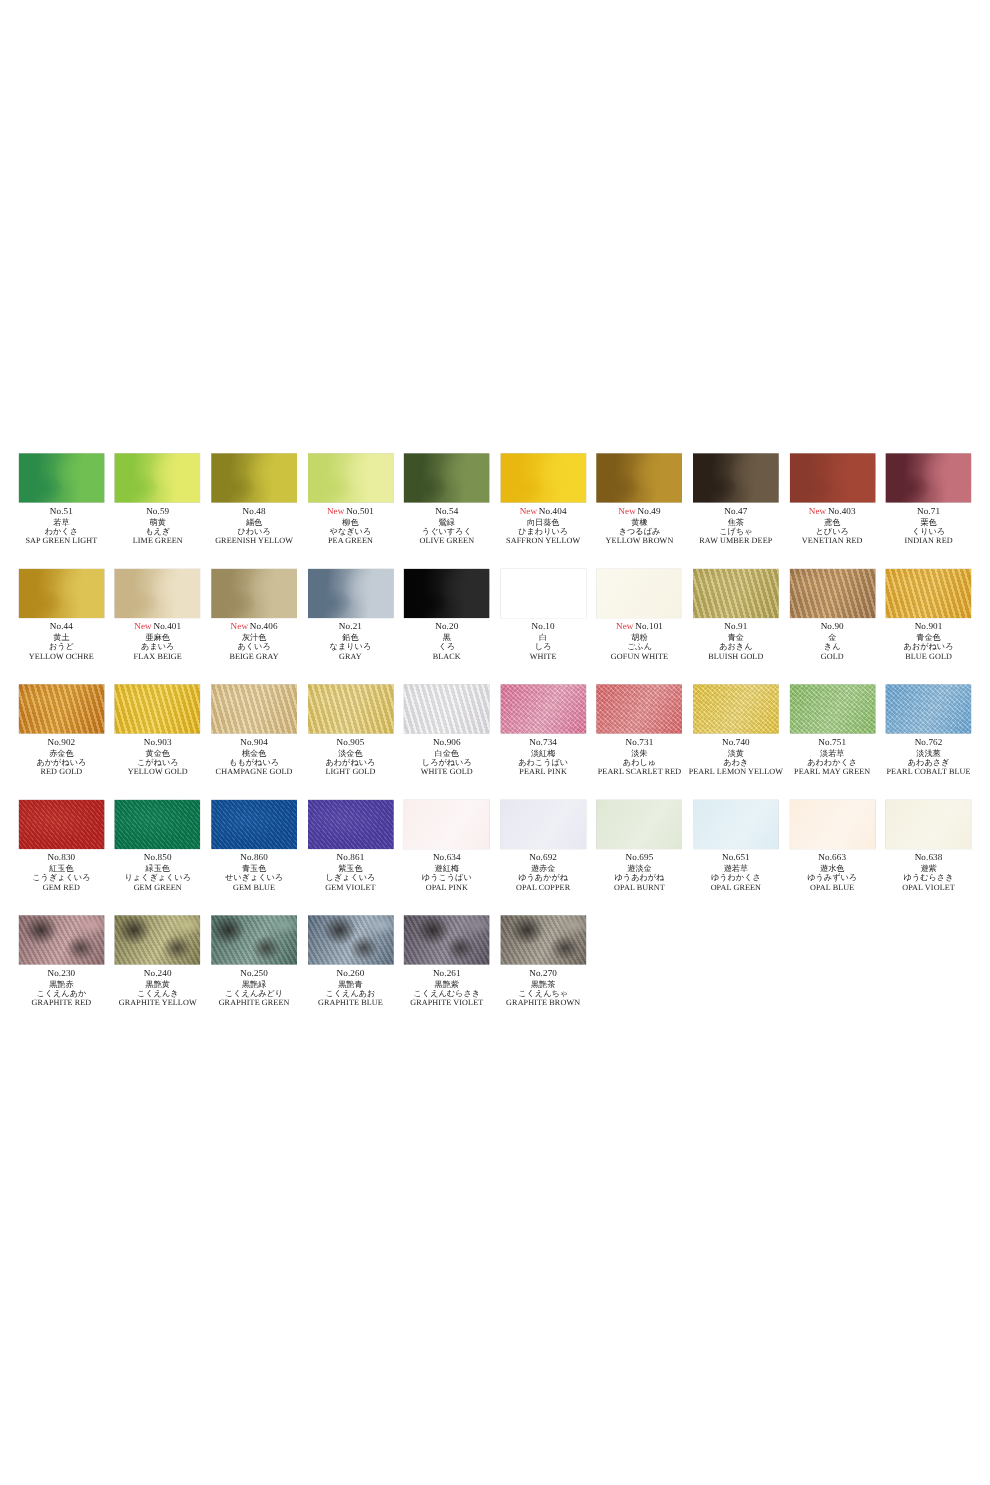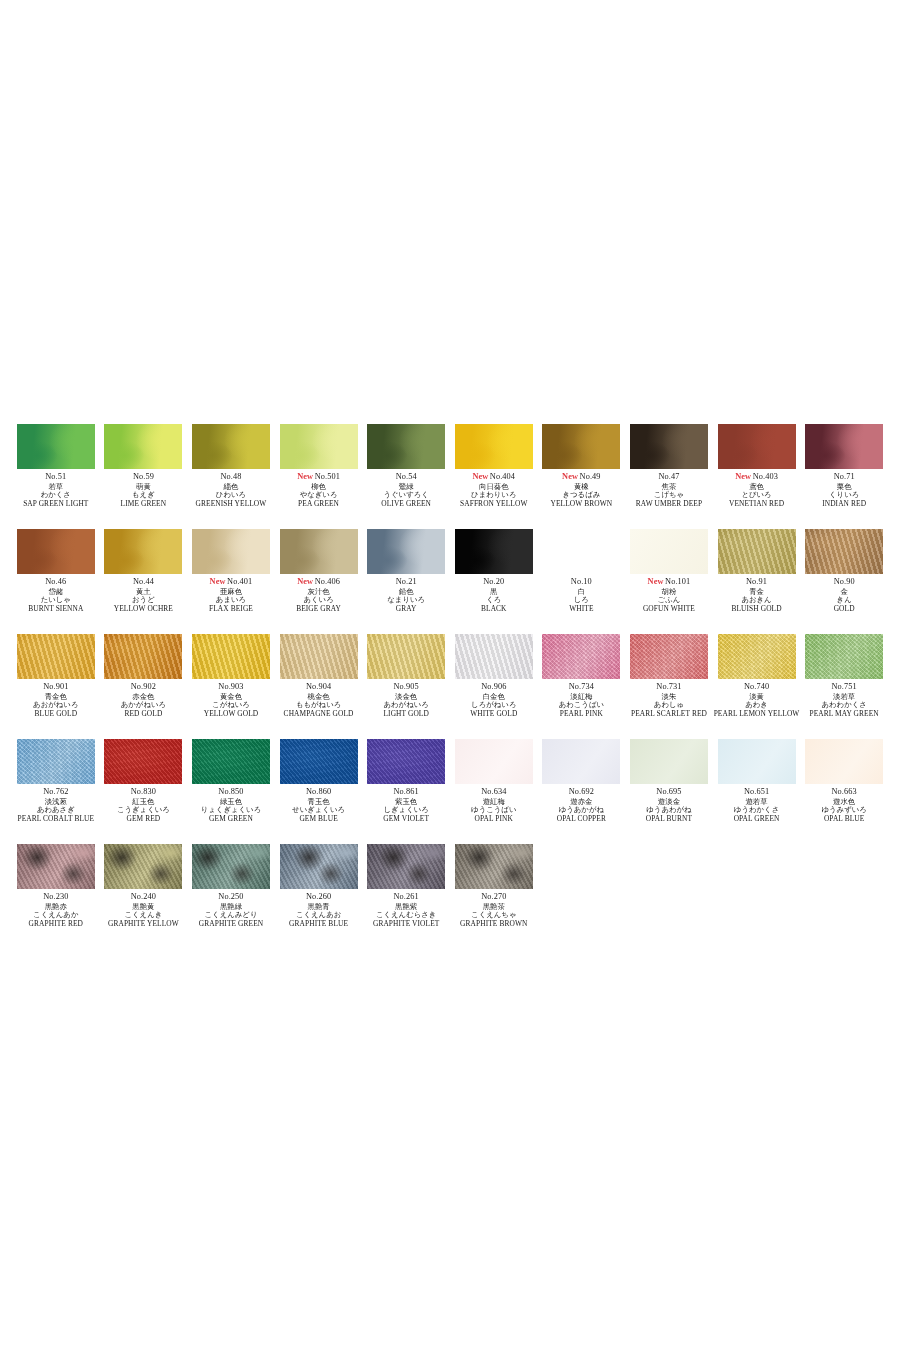--- a/index.html
+++ b/index.html
@@ -12,21 +12,21 @@
     position:relative;
   }
   #chart-sheet{
     position:absolute;
     left:0; top:0;
     width:900px; height:1350px;
   }
   #swatch-grid{
     position:absolute;
     left:12px;
-    top:424px;
+    top:412px;
     width:876px;
     display:grid;
     grid-template-columns:repeat(10, 87.6px);
     grid-auto-rows:105px;
     row-gap:0px;
     column-gap:0px;
   }
   .swatch-cell{
     width:87.6px;
     box-sizing:border-box;
@@ -56,21 +56,21 @@
     margin-top:4px;
   }
   .lbl-code{
     font-size:8.3px;
     letter-spacing:0.1px;
     white-space:nowrap;
     margin-bottom:1.5px;
   }
   .lbl-new{
     color:#e03a42;
-    font-weight:bold;
+    font-weight:normal;
     margin-right:1.5px;
   }
   .lbl-kanji{
     font-size:7.4px;
     white-space:nowrap;
     margin-bottom:1px;
     font-family:"DejaVu Sans", sans-serif;
   }
   .lbl-kana{
     font-size:7.4px;
@@ -194,31 +194,20 @@
         </div>
         <div class="labels">
           <div class="lbl-code"><span>No.71</span></div>
           <div class="lbl-kanji">栗色</div>
           <div class="lbl-kana">くりいろ</div>
           <div class="lbl-en">INDIAN RED</div>
         </div>
       </div>
       <div class="swatch-cell">
         <div class="swatch-chip">
-          <div class="chip-tex" style="background: radial-gradient(60% 80% at 78% 35%, rgb(179, 103, 58) 0%, transparent 62%), radial-gradient(45% 55% at 25% 70%, rgb(142, 74, 38) 0%, transparent 60%), linear-gradient(96deg, rgb(142, 74, 38) 0%, rgb(142, 74, 38) 22%, rgb(179, 103, 58) 72%, rgb(179, 103, 58) 100%);"></div>
-        </div>
-        <div class="labels">
-          <div class="lbl-code"><span>No.46</span></div>
-          <div class="lbl-kanji">岱赭</div>
-          <div class="lbl-kana">たいしゃ</div>
-          <div class="lbl-en">BURNT SIENNA</div>
-        </div>
-      </div>
-      <div class="swatch-cell">
-        <div class="swatch-chip">
           <div class="chip-tex" style="background: radial-gradient(60% 80% at 78% 35%, rgb(221, 194, 84) 0%, transparent 62%), radial-gradient(45% 55% at 25% 70%, rgb(181, 138, 28) 0%, transparent 60%), linear-gradient(96deg, rgb(181, 138, 28) 0%, rgb(181, 138, 28) 22%, rgb(221, 194, 84) 72%, rgb(221, 194, 84) 100%);"></div>
         </div>
         <div class="labels">
           <div class="lbl-code"><span>No.44</span></div>
           <div class="lbl-kanji">黄土</div>
           <div class="lbl-kana">おうど</div>
           <div class="lbl-en">YELLOW OCHRE</div>
         </div>
       </div>
       <div class="swatch-cell">
@@ -524,20 +513,31 @@
         </div>
         <div class="labels">
           <div class="lbl-code"><span>No.663</span></div>
           <div class="lbl-kanji">遊水色</div>
           <div class="lbl-kana">ゆうみずいろ</div>
           <div class="lbl-en">OPAL BLUE</div>
         </div>
       </div>
       <div class="swatch-cell">
         <div class="swatch-chip">
+          <div class="chip-tex" style="background: linear-gradient(125deg, rgb(243, 240, 224) 0%, rgb(248, 246, 234) 60%, rgb(243, 240, 224) 100%);"></div>
+        </div>
+        <div class="labels">
+          <div class="lbl-code"><span>No.638</span></div>
+          <div class="lbl-kanji">遊紫</div>
+          <div class="lbl-kana">ゆうむらさき</div>
+          <div class="lbl-en">OPAL VIOLET</div>
+        </div>
+      </div>
+      <div class="swatch-cell">
+        <div class="swatch-chip">
           <div class="chip-tex" style="background: radial-gradient(28% 44% at 26% 30%, rgba(25, 22, 20, 0.72) 0%, transparent 70%), radial-gradient(24% 36% at 72% 66%, rgba(30, 26, 24, 0.6) 0%, transparent 72%), radial-gradient(30% 30% at 85% 20%, rgb(200, 160, 162) 0%, transparent 68%), repeating-linear-gradient(62deg, rgba(0, 0, 0, 0.12) 0px, rgba(0, 0, 0, 0.12) 2px, rgba(255, 255, 255, 0.1) 2px, rgba(255, 255, 255, 0.1) 4px), linear-gradient(118deg, rgb(140, 106, 108) 0%, rgb(200, 160, 162) 55%, rgb(140, 106, 108) 100%);"></div>
         </div>
         <div class="labels">
           <div class="lbl-code"><span>No.230</span></div>
           <div class="lbl-kanji">黒艶赤</div>
           <div class="lbl-kana">こくえんあか</div>
           <div class="lbl-en">GRAPHITE RED</div>
         </div>
       </div>
       <div class="swatch-cell">

